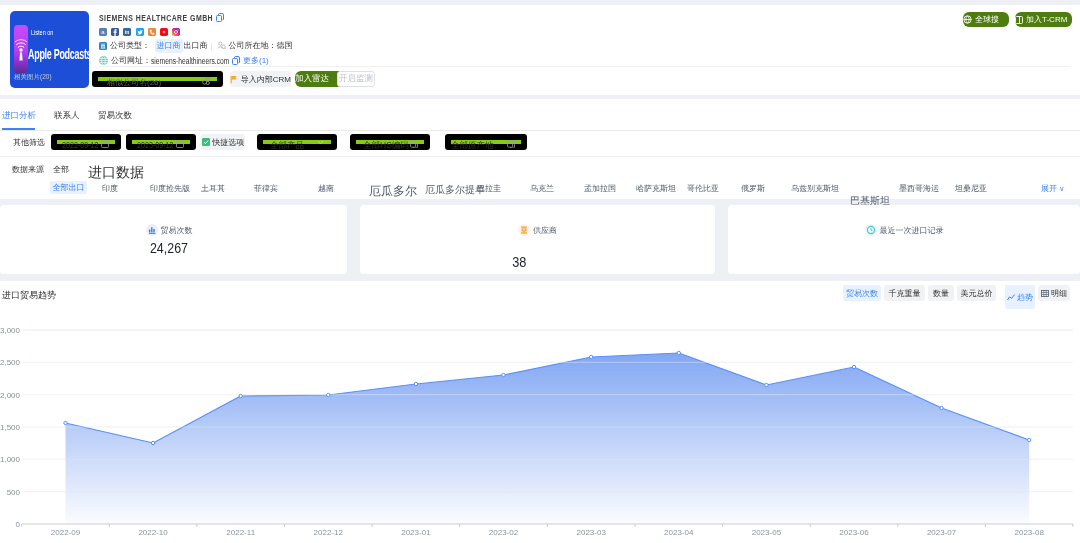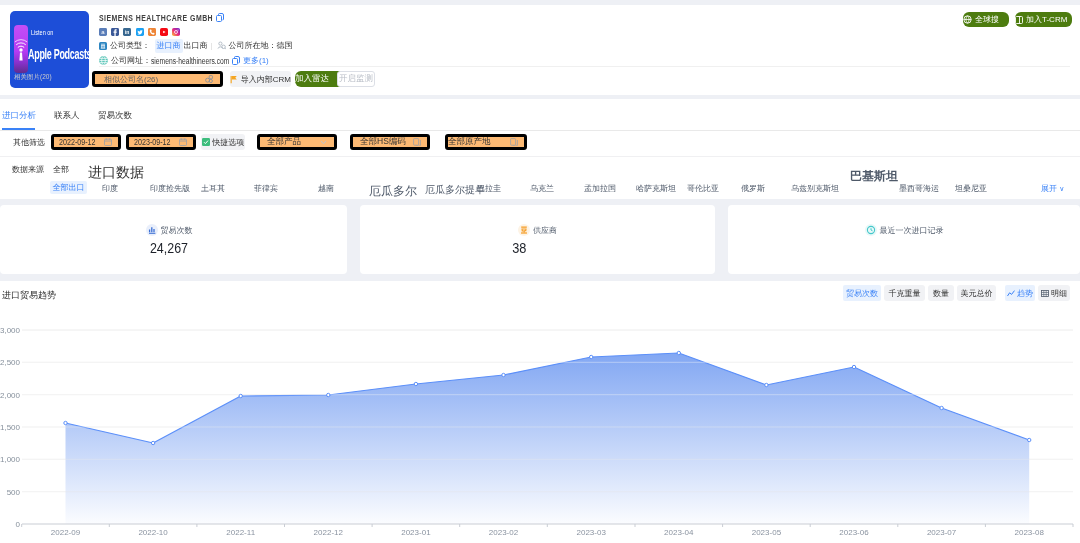--- a/index.html
+++ b/index.html
@@ -5,21 +5,21 @@
 * { margin:0; padding:0; box-sizing:border-box; }
 html,body { width:1080px; height:543px; overflow:hidden; }
 body { font-family:"Liberation Sans",sans-serif; background:#eef0f5; color:#333; }
 #page { position:relative; width:1080px; height:543px; }
 .abs { position:absolute; white-space:nowrap; }
 .white { background:#fff; }
 .blue { color:#3a82f7; }
 .pill { background:#e8f1fe; color:#3a82f7; border-radius:2px; }
 .btn-blue { background:#4d7c0f; color:#fff; border-radius:6px; display:flex; align-items:center; }
 .btn-gray { background:#f1f2f5; color:#333; border-radius:3px; display:flex; align-items:center; justify-content:center; }
-.inbox { background:#fdba74; border:3px solid #000000; border-radius:3px; display:flex; align-items:center; }
+.inbox { background:#84cc16; border:6px solid #000000; border-radius:3px; display:flex; align-items:flex-start; }
 svg { display:block; }
 </style>
 </head>
 <body>
 <div id="page">
 
 <div class="abs white" style="left:0;top:5px;width:1080px;height:90px;"></div>
 
 <div class="abs" style="left:10px;top:11px;width:79px;height:77px;background:#1d4ed8;border-radius:5px;overflow:hidden;">
   <div class="abs" style="left:4px;top:14px;width:14px;height:48px;background:linear-gradient(180deg,#c44ef6 0%,#b63cf2 55%,#8a31cc 78%,#5f2c8e 100%);border-radius:4px;"></div>
@@ -213,21 +213,21 @@
 <div class="abs" style="left:318px;top:183px;font-size:8px;color:#4e5969;">越南</div>
 <div class="abs" style="left:369px;top:183px;font-size:12px;color:#4e5969;">厄瓜多尔</div>
 <div class="abs" style="left:425px;top:183px;font-size:10px;color:#4e5969;">厄瓜多尔提单</div>
 <div class="abs" style="left:477px;top:183px;font-size:8px;color:#4e5969;">巴拉圭</div>
 <div class="abs" style="left:530px;top:183px;font-size:8px;color:#4e5969;">乌克兰</div>
 <div class="abs" style="left:584px;top:183px;font-size:8px;color:#4e5969;">孟加拉国</div>
 <div class="abs" style="left:636px;top:183px;font-size:8px;color:#4e5969;">哈萨克斯坦</div>
 <div class="abs" style="left:687px;top:183px;font-size:8px;color:#4e5969;">哥伦比亚</div>
 <div class="abs" style="left:741px;top:183px;font-size:8px;color:#4e5969;">俄罗斯</div>
 <div class="abs" style="left:791px;top:183px;font-size:8px;color:#4e5969;">乌兹别克斯坦</div>
-<div class="abs" style="left:850px;top:168px;font-size:12px;color:#4e5969;font-weight:bold;">巴基斯坦</div>
+<div class="abs" style="left:850px;top:194px;font-size:10px;color:#4e5969;">巴基斯坦</div>
 <div class="abs" style="left:899px;top:183px;font-size:8px;color:#4e5969;">墨西哥海运</div>
 <div class="abs" style="left:955px;top:183px;font-size:8px;color:#4e5969;">坦桑尼亚</div>
 <div class="abs" style="left:1041px;top:183px;font-size:8px;color:#3a82f7;">展开 <span style="font-size:7px;">∨</span></div>
 
 <div class="abs white" style="left:0;top:205px;width:347px;height:69px;border-radius:4px;"></div>
 <div class="abs white" style="left:360px;top:205px;width:355px;height:69px;border-radius:4px;"></div>
 <div class="abs white" style="left:728px;top:205px;width:352px;height:69px;border-radius:4px;"></div>
 
 <div class="abs" style="left:-8px;top:224px;width:354px;display:flex;align-items:center;justify-content:center;gap:3px;font-size:8px;color:#4e5969;">
   <svg width="12" height="12" viewBox="0 0 12 12">
@@ -241,39 +241,39 @@
 
 <div class="abs" style="left:360px;top:224px;width:355px;display:flex;align-items:center;justify-content:center;gap:3px;font-size:8px;color:#4e5969;">
   <svg width="12" height="12" viewBox="0 0 12 12">
         <circle cx="6" cy="6" r="6" fill="#fdf3e5"></circle>
         <path d="M3.2 3.2 h5.6 M3.4 5 h5.2" stroke="#f59b22" stroke-width="1.2"></path>
         <path d="M4.2 5.2 v1.8 h1.4 M7.8 5.2 v1.6 h-1.6 v1.6" stroke="#f59b22" stroke-width="1.1" fill="none"></path>
         <path d="M3 9 h6" stroke="#f59b22" stroke-width="1.2"></path>
       </svg>
   供应商
 </div>
-<div class="abs" style="left:360px;top:239px;width:319px;text-align:center;font-size:15px;color:#1d2129;"><span style="display:inline-block;transform:scaleX(0.85);">38</span></div>
+<div class="abs" style="left:360px;top:253px;width:319px;text-align:center;font-size:15px;color:#1d2129;"><span style="display:inline-block;transform:scaleX(0.85);">38</span></div>
 
 <div class="abs" style="left:728px;top:224px;width:352px;display:flex;align-items:center;justify-content:center;gap:3px;font-size:8px;color:#4e5969;">
   <svg width="12" height="12" viewBox="0 0 12 12">
         <circle cx="6" cy="6" r="6" fill="#e8f8f8"></circle>
         <circle cx="6" cy="6" r="3.6" fill="none" stroke="#45c8cb" stroke-width="1.1"></circle>
         <path d="M6 4.2 V6 L7.5 6.8" fill="none" stroke="#45c8cb" stroke-width="1"></path>
       </svg>
   最近一次进口记录
 </div>
 
 <div class="abs white" style="left:0;top:281px;width:1080px;height:262px;"></div>
 <div class="abs" style="left:2px;top:289px;font-size:9px;color:#2a2a2a;">进口贸易趋势</div>
 
 <div class="abs pill" style="left:843px;top:285px;width:38px;height:16px;display:flex;align-items:center;justify-content:center;font-size:8px;">贸易次数</div>
 <div class="abs btn-gray" style="left:884px;top:285px;width:41px;height:16px;font-size:8px;">千克重量</div>
 <div class="abs btn-gray" style="left:928px;top:285px;width:26px;height:16px;font-size:8px;">数量</div>
 <div class="abs btn-gray" style="left:957px;top:285px;width:39px;height:16px;font-size:8px;">美元总价</div>
-<div class="abs pill" style="left:1005px;top:285px;width:30px;height:16px;display:flex;align-items:center;justify-content:center;font-size:8px;gap:2px;">
+<div class="abs pill" style="left:1005px;top:285px;width:30px;height:24px;display:flex;align-items:center;justify-content:center;font-size:8px;gap:2px;">
   <svg width="8" height="7" viewBox="0 0 8 7">
         <path d="M0.5 6 L2.6 2.8 L4.6 4.4 L7.5 0.6" fill="none" stroke="#3a82f7" stroke-width="1"></path>
       </svg>趋势
 </div>
 <div class="abs btn-gray" style="left:1038px;top:285px;width:32px;height:16px;font-size:8px;gap:2px;">
   <svg width="8" height="7" viewBox="0 0 8 7">
         <rect x="0.5" y="0.5" width="7" height="6" fill="none" stroke="#4e5969" stroke-width="0.8"></rect>
         <path d="M0.5 2.5 h7 M0.5 4.5 h7 M2.8 0.5 v6 M5.2 0.5 v6" stroke="#4e5969" stroke-width="0.6"></path>
       </svg>明细
 </div>

